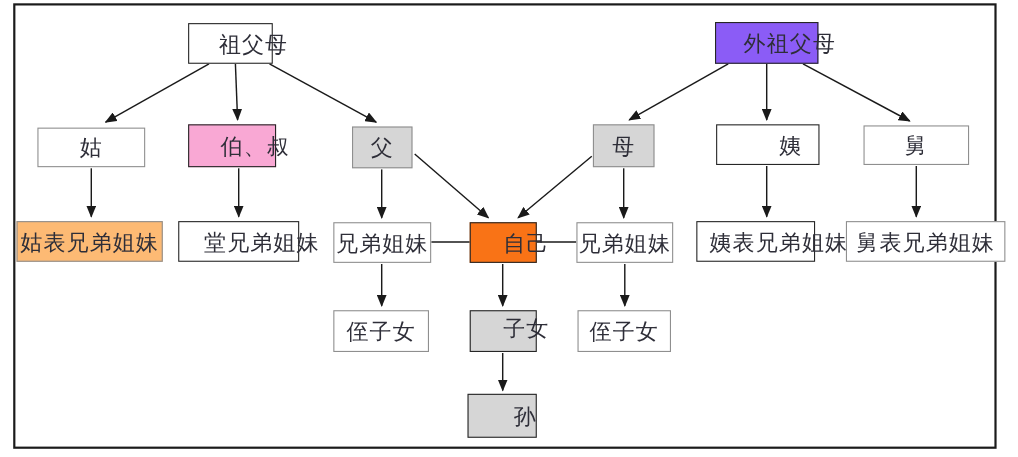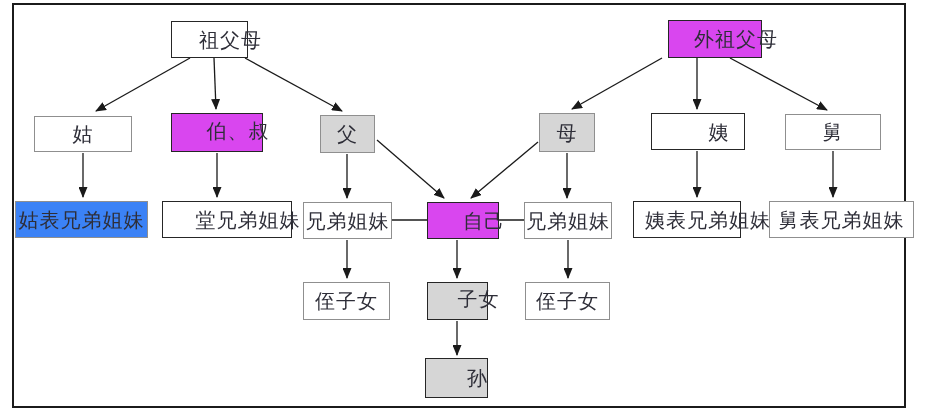--- a/index.html
+++ b/index.html
@@ -54,31 +54,31 @@
         <line x1="392" y1="220" x2="427" y2="220" stroke="#1a1a1a" stroke-width="1.3"></line>
         <line x1="488" y1="220" x2="524" y2="220" stroke="#1a1a1a" stroke-width="1.3"></line>
         <line x1="347" y1="240" x2="347" y2="278" stroke="#1a1a1a" stroke-width="1.3" marker-end="url(#arrowhead)"></line>
         <line x1="457" y1="240" x2="457" y2="278" stroke="#1a1a1a" stroke-width="1.3" marker-end="url(#arrowhead)"></line>
         <line x1="568" y1="240" x2="568" y2="278" stroke="#1a1a1a" stroke-width="1.3" marker-end="url(#arrowhead)"></line>
         <line x1="457" y1="321" x2="457" y2="355" stroke="#1a1a1a" stroke-width="1.3" marker-end="url(#arrowhead)"></line>
       </g>
   </svg>
   <div class="nodes">
       <div class="node plain b-dark" style="left: 171px; top: 21px; width: 77px; height: 37px; background: rgb(255, 255, 255); border-color: rgb(38, 38, 38); color: rgb(46, 46, 56);">祖父母</div>
-      <div class="node plain b-dark" style="left: 668px; top: 20px; width: 94px; height: 38px; background: #d946ef; border-color: rgb(38, 38, 38); color: rgb(46, 46, 56);">外祖父母</div>
+      <div class="node plain b-dark" style="left: 650px; top: 20px; width: 94px; height: 38px; background: #8b5cf6; border-color: rgb(38, 38, 38); color: rgb(46, 46, 56);">外祖父母</div>
       <div class="node plain b-gray" style="left: 34px; top: 116px; width: 98px; height: 36px; background: rgb(255, 255, 255); border-color: rgb(143, 143, 143); color: rgb(46, 46, 56);">姑</div>
-      <div class="node plain b-dark" style="left: 171px; top: 113px; width: 92px; height: 39px; background: #d946ef; border-color: rgb(38, 38, 38); color: rgb(46, 46, 56); font-family: Liberation Mono, monospace;">伯、叔</div>
+      <div class="node plain b-dark" style="left: 171px; top: 113px; width: 80px; height: 39px; background: #f9a8d4; border-color: rgb(38, 38, 38); color: rgb(46, 46, 56);">伯、叔</div>
       <div class="node highlight b-gray" style="left: 320px; top: 115px; width: 55px; height: 38px; background: rgb(214, 214, 214); border-color: rgb(143, 143, 143); color: rgb(46, 46, 56);">父</div>
       <div class="node highlight b-gray" style="left: 539px; top: 113px; width: 56px; height: 39px; background: rgb(214, 214, 214); border-color: rgb(143, 143, 143); color: rgb(46, 46, 56);">母</div>
       <div class="node plain b-dark" style="left: 651px; top: 113px; width: 94px; height: 37px; background: rgb(255, 255, 255); border-color: rgb(38, 38, 38); color: rgb(46, 46, 56);">姨</div>
       <div class="node plain b-gray" style="left: 785px; top: 114px; width: 96px; height: 36px; background: rgb(255, 255, 255); border-color: rgb(143, 143, 143); color: rgb(46, 46, 56);">舅</div>
-      <div class="node plain b-gray" style="left: 15px; top: 201px; width: 133px; height: 37px; background: #3b82f6; border-color: rgb(143, 143, 143); color: rgb(46, 46, 56); text-align: center;">姑表兄弟姐妹</div>
-      <div class="node plain b-dark" style="left: 162px; top: 201px; width: 130px; height: 37px; background: rgb(255, 255, 255); border-color: rgb(38, 38, 38); color: rgb(46, 46, 56);">堂兄弟姐妹</div>
+      <div class="node plain b-gray" style="left: 15px; top: 201px; width: 133px; height: 37px; background: #fdba74; border-color: rgb(143, 143, 143); color: rgb(46, 46, 56); text-align: center;">姑表兄弟姐妹</div>
+      <div class="node plain b-dark" style="left: 162px; top: 201px; width: 110px; height: 37px; background: rgb(255, 255, 255); border-color: rgb(38, 38, 38); color: rgb(46, 46, 56);">堂兄弟姐妹</div>
       <div class="node plain b-gray" style="left: 303px; top: 202px; width: 89px; height: 37px; background: rgb(255, 255, 255); border-color: rgb(143, 143, 143); color: rgb(46, 46, 56);">兄弟姐妹</div>
-      <div class="node highlight b-dark" style="left: 427px; top: 202px; width: 72px; height: 37px; background: #d946ef; border-color: rgb(38, 38, 38); color: rgb(46, 46, 56);">自己</div>
+      <div class="node highlight b-dark" style="left: 427px; top: 202px; width: 61px; height: 37px; background: #f97316; border-color: rgb(38, 38, 38); color: rgb(46, 46, 56);">自己</div>
       <div class="node plain b-gray" style="left: 524px; top: 202px; width: 88px; height: 37px; background: rgb(255, 255, 255); border-color: rgb(143, 143, 143); color: rgb(46, 46, 56);">兄弟姐妹</div>
       <div class="node plain b-dark" style="left: 633px; top: 201px; width: 108px; height: 37px; background: rgb(255, 255, 255); border-color: rgb(38, 38, 38); color: rgb(46, 46, 56);">姨表兄弟姐妹</div>
       <div class="node plain b-gray" style="left: 769px; top: 201px; width: 145px; height: 37px; background: rgb(255, 255, 255); border-color: rgb(143, 143, 143); color: rgb(46, 46, 56);">舅表兄弟姐妹</div>
       <div class="node plain b-gray" style="left: 303px; top: 282px; width: 87px; height: 38px; background: rgb(255, 255, 255); border-color: rgb(143, 143, 143); color: rgb(46, 46, 56);">侄子女</div>
       <div class="node highlight b-dark" style="left: 427px; top: 282px; width: 61px; height: 38px; background: rgb(214, 214, 214); border-color: rgb(38, 38, 38); color: rgb(46, 46, 56); font-family: Liberation Mono, monospace;">子女</div>
       <div class="node plain b-gray" style="left: 525px; top: 282px; width: 85px; height: 38px; background: rgb(255, 255, 255); border-color: rgb(143, 143, 143); color: rgb(46, 46, 56);">侄子女</div>
       <div class="node highlight b-dark" style="left: 425px; top: 358px; width: 63px; height: 40px; background: rgb(214, 214, 214); border-color: rgb(38, 38, 38); color: rgb(46, 46, 56);">孙</div>
     </div>
 </div>
 

